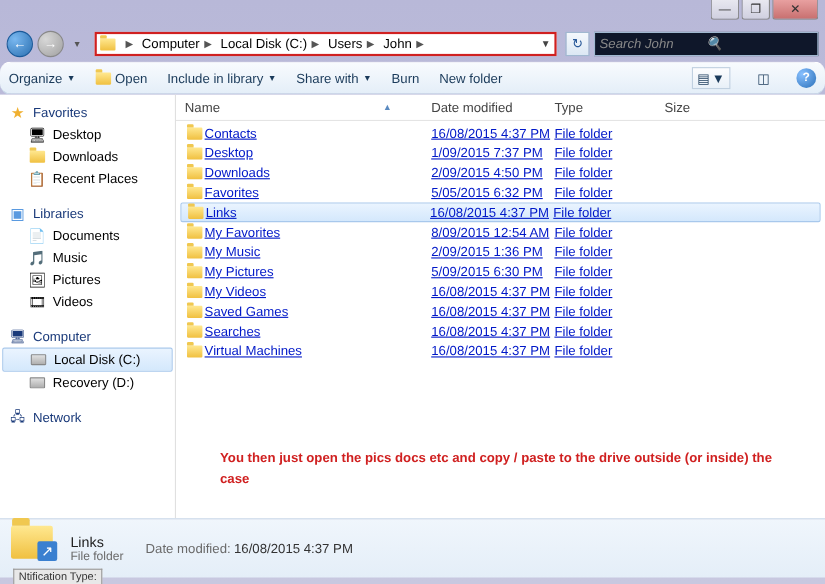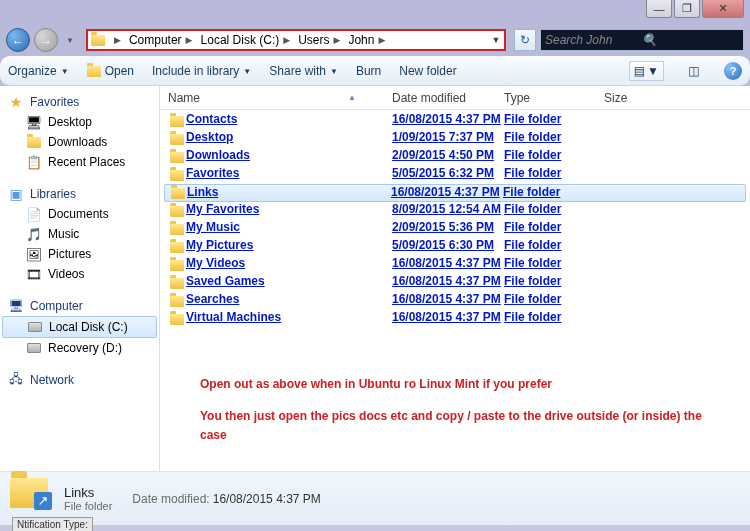--- a/index.html
+++ b/index.html
@@ -50,21 +50,21 @@
   .content { flex: 1; display: flex; flex-direction: column; }
   .colhdr { height: 24px; border-bottom: 1px solid #e4e4e4; display: flex; align-items: center; color: #444; }
   .colhdr div { padding: 0 8px; }
   .col-name { width: 224px; display: flex; align-items: center; gap: 6px; justify-content: center;}
   .col-date { width: 112px; }
   .col-type { width: 100px; }
   .col-size { width: 60px; }
   .sortarrow { font-size: 8px; color: #5a8ac0; margin-left: auto; margin-right: 20px;}
   
   .filelist { flex: 1; overflow: hidden; padding-top: 2px; }
-  .row { display: flex; height: 18px; padding-left: 8px; font-weight: bold; }
+  .row { display: flex; align-items: center; height: 18px; padding-left: 8px; }
   .row.sel { background: linear-gradient(to bottom, #eaf4ff, #d4e8fc); border: 1px solid #a8c8ec; border-radius: 2px; margin: 0 4px 0 4px; padding-left: 4px; }
   .row .ico { width: 18px; display: inline-flex; align-items: center; justify-content: center; font-size: 13px; }
   .row .fname { width: 206px; color: #0018c8; text-decoration: underline; cursor: default; }
   .row.sel .fname { width: 204px; }
   .row .fdate { width: 112px; color: #0018c8; text-decoration: underline; }
   .row .ftype { width: 100px; color: #0018c8; text-decoration: underline; }
   
   .annot { padding: 14px 40px; color: #d02020; font-weight: bold; font-size: 12px; line-height: 1.6; }
   .annot p { margin-bottom: 12px; }
   
@@ -293,21 +293,21 @@
           </span>
           <span class="fname">My Favorites</span>
           <span class="fdate">8/09/2015 12:54 AM</span>
           <span class="ftype">File folder</span>
         </div>
         <div class="row">
           <span class="ico">
             <span class="folder"></span>
           </span>
           <span class="fname">My Music</span>
-          <span class="fdate">2/09/2015 5:36 PM</span>
+          <span class="fdate">2/09/2015 1:36 PM</span>
           <span class="ftype">File folder</span>
         </div>
         <div class="row">
           <span class="ico">
             <span class="folder"></span>
           </span>
           <span class="fname">My Pictures</span>
           <span class="fdate">5/09/2015 6:30 PM</span>
           <span class="ftype">File folder</span>
         </div>
@@ -338,21 +338,20 @@
         <div class="row">
           <span class="ico">
             <span class="folder"></span>
           </span>
           <span class="fname">Virtual Machines</span>
           <span class="fdate">16/08/2015 4:37 PM</span>
           <span class="ftype">File folder</span>
         </div>
       </div>
     <div class="annot">
-      <p>Open out as above when in Ubuntu ro Linux Mint if you prefer</p>
       <p>You then just open the pics docs etc and copy / paste to the drive outside (or inside) the case</p>
     </div>
   </div>
 </div>
 
 <div class="details">
   <div class="bigicon">
       <div class="folder-big"></div>
     </div>
   <div class="detailtxt">

